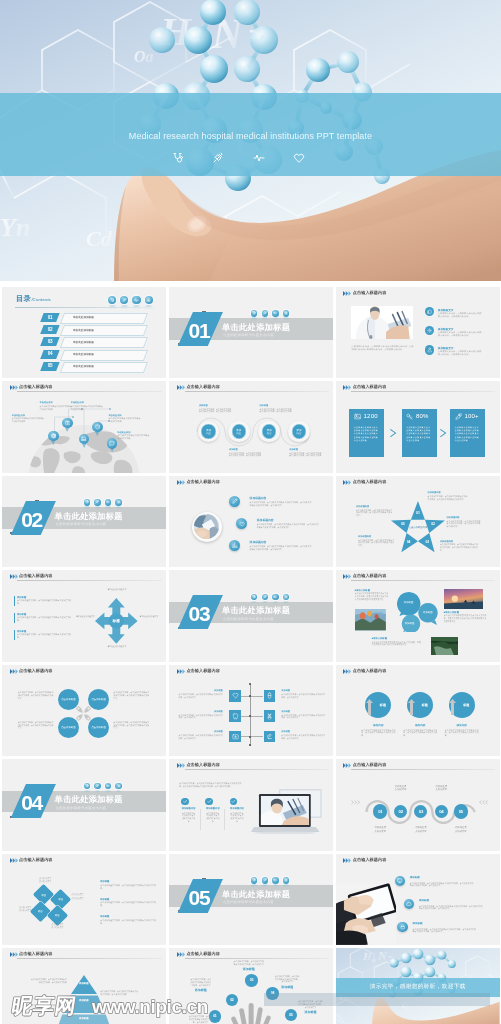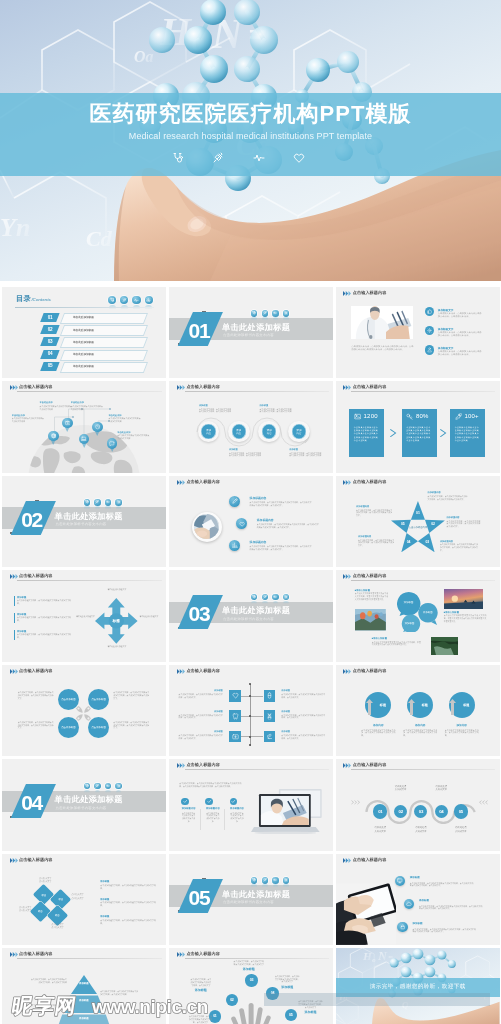--- a/index.html
+++ b/index.html
@@ -247,21 +247,20 @@
         <circle cx="200" cy="162" r="14" fill="url(#ball)"></circle>
         <circle cx="268" cy="160" r="14" fill="url(#ball2)"></circle>
         <circle cx="238" cy="178" r="13" fill="url(#ball)"></circle>
         <circle cx="150" cy="124" r="11" fill="url(#ball2)"></circle>
         <circle cx="344" cy="152" r="9" fill="url(#ball)"></circle>
         <circle cx="382" cy="176" r="8" fill="url(#ball2)"></circle>
       </g>
     </svg>
 
     <div id="cover-band"></div>
-    <div id="cover-title">医药研究医院医疗机构PPT模版</div>
     <div id="cover-sub">Medical research hospital medical institutions PPT template</div>
     <div id="cover-icons">
       <span class="ci">
         <svg width="12" height="12" viewBox="0 0 24 24" fill="none" stroke="#ffffff" stroke-width="1.8" stroke-linecap="round">
           <path d="M6 3v5a5 5 0 0 0 10 0V3"></path>
             <path d="M4 3h3"></path>
             <path d="M15 3h3"></path>
           <path d="M11 13v3a4 4 0 0 0 8 0v-2"></path>
             <circle cx="19" cy="11" r="2"></circle>
         </svg>

